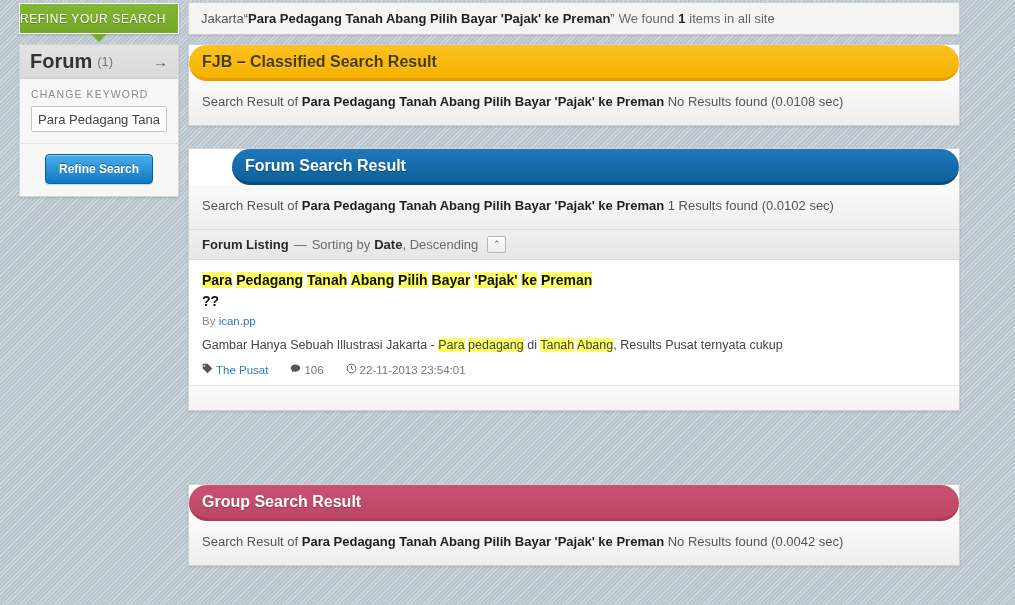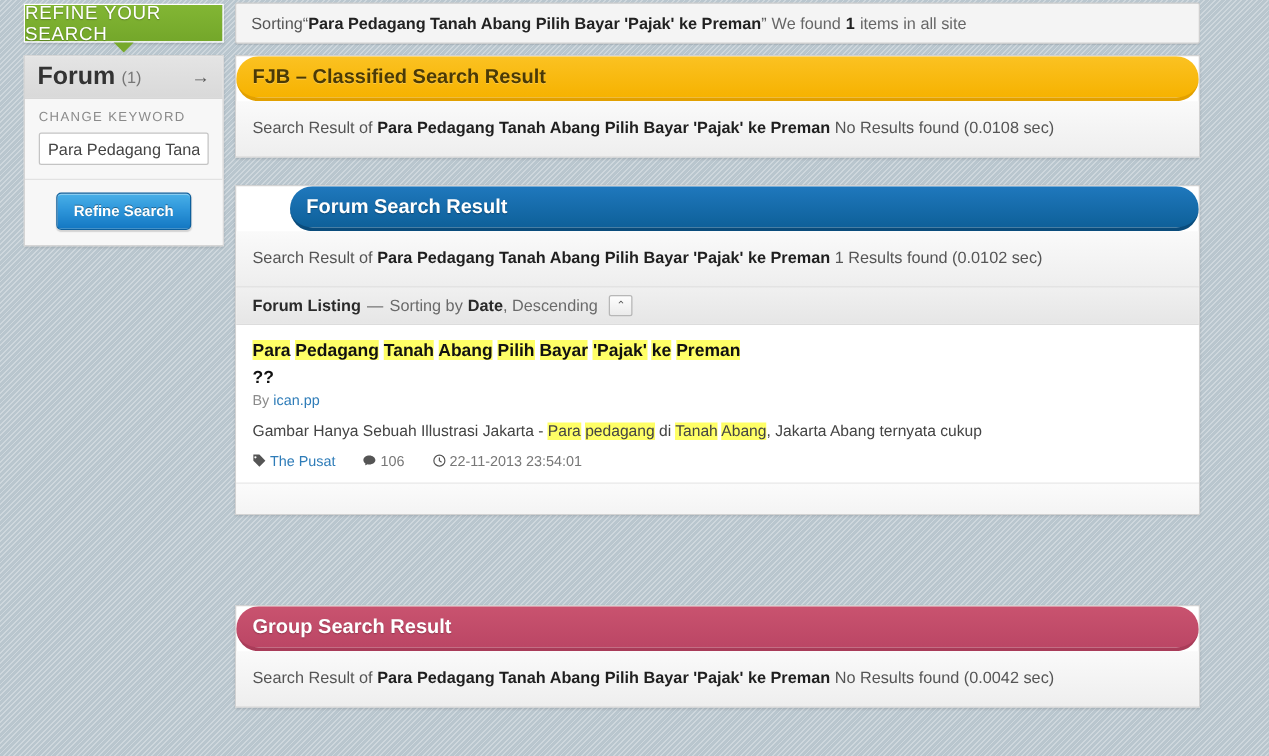--- a/index.html
+++ b/index.html
@@ -46,23 +46,23 @@
   .keyword-bar .kw-count { font-weight: bold; color: #222; }
 
   
   .refine-tab {
     position: absolute;
     left: 19px; top: 3px;
     width: 160px; height: 31px;
     background: linear-gradient(to bottom, #82b634 0%, #74a72a 100%);
     border: 1px solid #ffffff;
     box-sizing: border-box;
-    display: flex; align-items: center; justify-content: flex-end;
+    display: flex; align-items: center; justify-content: flex-start;
     color: #ffffff;
-    font-size: 15px;
+    font-size: 12px;
     letter-spacing: 0.6px;
     text-shadow: 0 1px 1px rgba(0,0,0,0.25);
     box-shadow: 0 1px 2px rgba(0,0,0,0.18);
   }
   .refine-arrow {
     position: absolute;
     left: 91px; top: 34px;
     width: 0; height: 0;
     border-left: 8px solid transparent;
     border-right: 8px solid transparent;
@@ -249,21 +249,21 @@
     padding: 0 12px;
     box-sizing: border-box;
   }
 </style>
 </head>
 <body>
 
 <div class="page">
 
   <div class="keyword-bar">
-    <span class="kw-label">Sorting</span>
+    <span class="kw-label">Jakarta</span>
     <span class="kw-quote">“</span>
       <span class="kw-term">Para Pedagang Tanah Abang Pilih Bayar 'Pajak' ke Preman</span>
       <span class="kw-quote">”</span>
     <span class="kw-found">We found</span>
     <span class="kw-count" style="margin-left:4px;">1</span>
     <span class="kw-found">items in all site</span>
   </div>
 
   <div class="refine-tab">
     <span>REFINE YOUR SEARCH</span>
@@ -314,21 +314,21 @@
       <span>, Descending</span>
       <span class="collapse-btn">⌃</span>
     </div>
 
     <div class="result-item">
       <div class="result-title" id="result-title"><span class="hl">Para</span><span> </span><span class="hl">Pedagang</span><span> </span><span class="hl">Tanah</span><span> </span><span class="hl">Abang</span><span> </span><span class="hl">Pilih</span><span> </span><span class="hl">Bayar</span><span> </span><span class="hl">'Pajak'</span><span> </span><span class="hl">ke</span><span> </span><span class="hl">Preman</span><span> ??</span></div>
       <div class="result-by">
         <span>By</span>
         <a href="#">ican.pp</a>
       </div>
-      <div class="result-snippet" id="result-snippet"><span>Gambar Hanya Sebuah Illustrasi Jakarta - </span><span class="hl">Para</span><span> </span><span class="hl">pedagang</span><span> di </span><span class="hl">Tanah</span><span> </span><span class="hl">Abang</span><span>, Jakarta Abang ternyata cukup</span></div>
+      <div class="result-snippet" id="result-snippet"><span>Gambar Hanya Sebuah Illustrasi Jakarta - </span><span class="hl">Para</span><span> </span><span class="hl">pedagang</span><span> di </span><span class="hl">Tanah</span><span> </span><span class="hl">Abang</span><span>, Results Pusat ternyata cukup</span></div>
       <div class="result-meta">
         <span class="meta-group">
           <span class="ico">
             <svg width="11" height="11" viewBox="0 0 16 16">
                 <path fill="#555" d="M1 1h7l7 7-7 7-7-7V1zm2.4 1.8a1.3 1.3 0 1 0 0 2.6 1.3 1.3 0 0 0 0-2.6z"></path>
               </svg>
           </span>
           <a href="#" class="forum-link">The Pusat</a>
         </span>
         <span class="meta-gap"></span>

